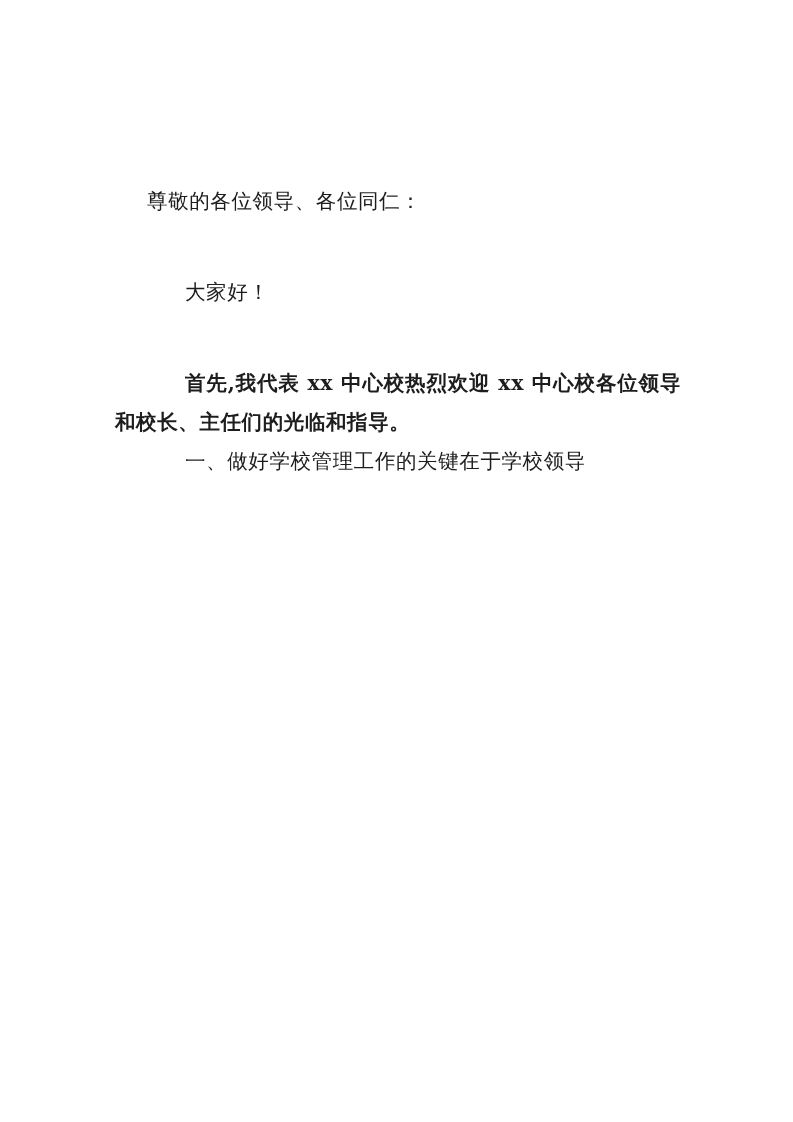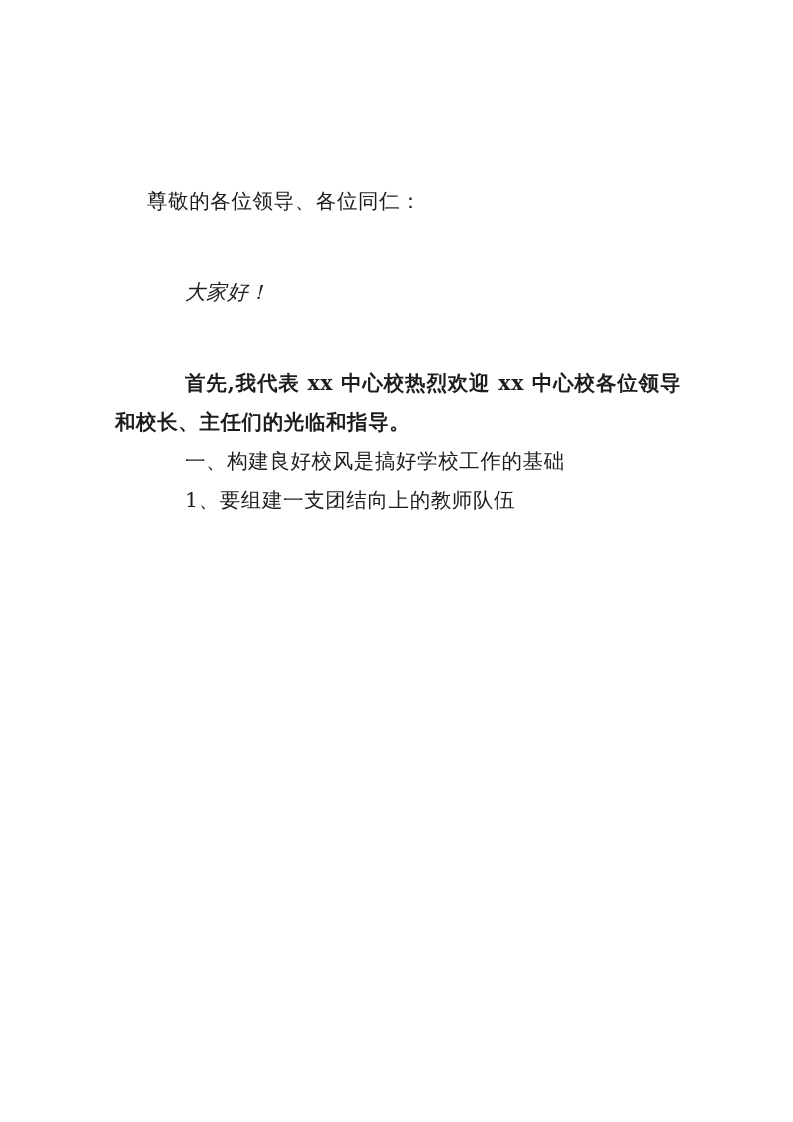--- a/index.html
+++ b/index.html
@@ -34,21 +34,21 @@
     letter-spacing: 0.6px;
     text-align: justify;
     text-justify: inter-ideograph;
     margin: 0;
     color: #1d1d1d;
     word-break: break-all;
   }
   .indent-1 { text-indent: 32px; }
   .indent-2 { text-indent: 70px; }
   .gap-greeting   { margin-top: 182px; }
-  .gap-hello      { margin-top: 52px; font-style: italic; }
+  .gap-hello      { margin-top: 52px; }
   .gap-welcome    { margin-top: 52px; font-weight: bold; }
   .gap-proverb    { margin-top: 53px; }
   .gap-heading1   { margin-top: 53px; }
   .gap-heading2   { margin-top: 47px; }
   .gap-lastpara   { margin-top: 47px; }
   .heading {
     font-size: 20.5px;
     line-height: 39px;
     letter-spacing: 0.6px;
     margin: 0;
@@ -63,19 +63,18 @@
 <div class="page">
   <div class="doc-body">
 
     <p class="para indent-1 gap-greeting">尊敬的各位领导、各位同仁：</p>
 
     <p class="para indent-2 gap-hello">大家好！</p>
 
     <p class="para indent-2 gap-welcome">首先,我代表 xx 中心校热烈欢迎 xx 中心校各位领导和校长、主任们的光临和指导。</p>
 
 
-    <p class="heading gap-heading1">一、构建良好校风是搞好学校工作的基础</p>
+    <p class="heading gap-heading1">一、做好学校管理工作的关键在于学校领导</p>
 
-    <p class="heading gap-heading2">1、要组建一支团结向上的教师队伍</p>
 
 
   </div>
 </div>
 
 </body></html>

